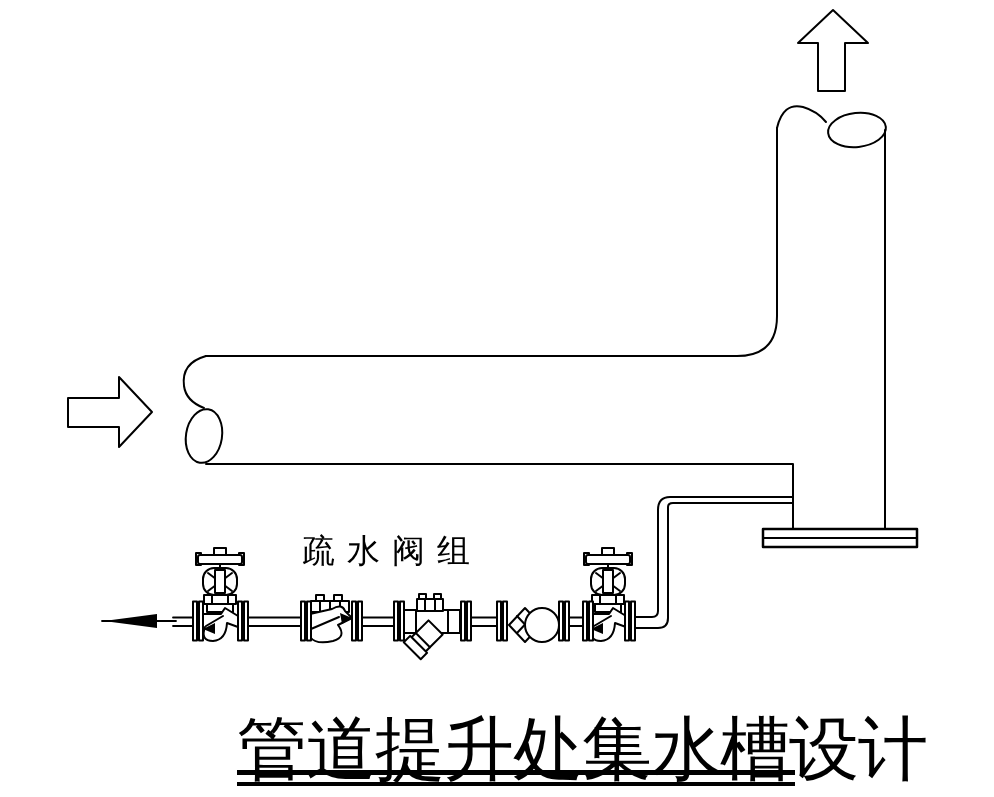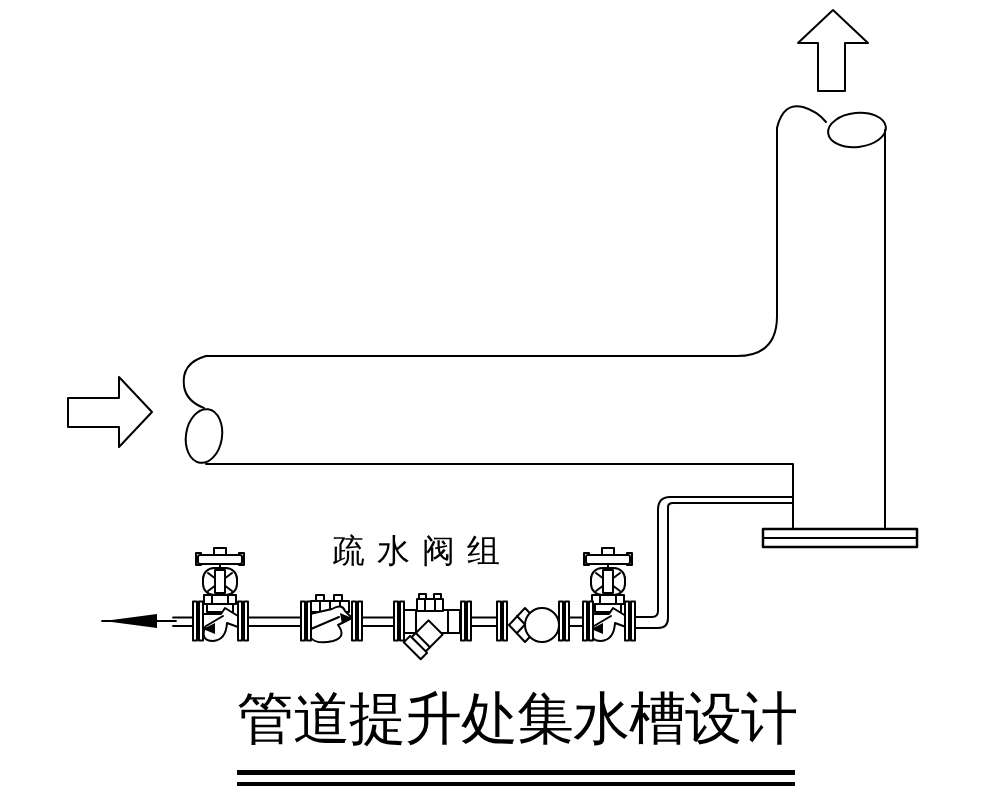--- a/index.html
+++ b/index.html
@@ -1,23 +1,23 @@
 <!DOCTYPE html>
 <html><head>
 <meta charset="utf-8">
 <style>
   html,body{margin:0;padding:0;background:#ffffff;}
   #canvas{position:relative;width:994px;height:797px;background:#ffffff;overflow:hidden;
           font-family:"Liberation Sans","DejaVu Sans",sans-serif;color:#000;}
-  .abs{position:absolute;text-align:right;}
+  .abs{position:absolute;}
   #diagram-svg{position:absolute;left:0;top:0;}
   #valve-group-label{left:302px;top:529px;width:210px;font-size:33px;letter-spacing:12px;
           white-space:nowrap;font-weight:400;color:#000;}
-  #drawing-title{left:237px;top:681px;width:558px;height:82px;text-align:center;
-          font-family:"Liberation Serif","DejaVu Serif",serif;font-size:57px;letter-spacing:-1px;
+  #drawing-title{left:237px;top:703px;width:558px;height:82px;text-align:center;
+          font-family:"Liberation Serif","DejaVu Serif",serif;font-size:70px;letter-spacing:-1px;
           white-space:nowrap;color:#000;}
   .title-rule{left:237px;width:558px;background:#000;}
   #title-underline-1{top:770px;height:5px;}
   #title-underline-2{top:782px;height:4px;}
 </style>
 </head>
 <body>
 
 <div id="canvas">
 

